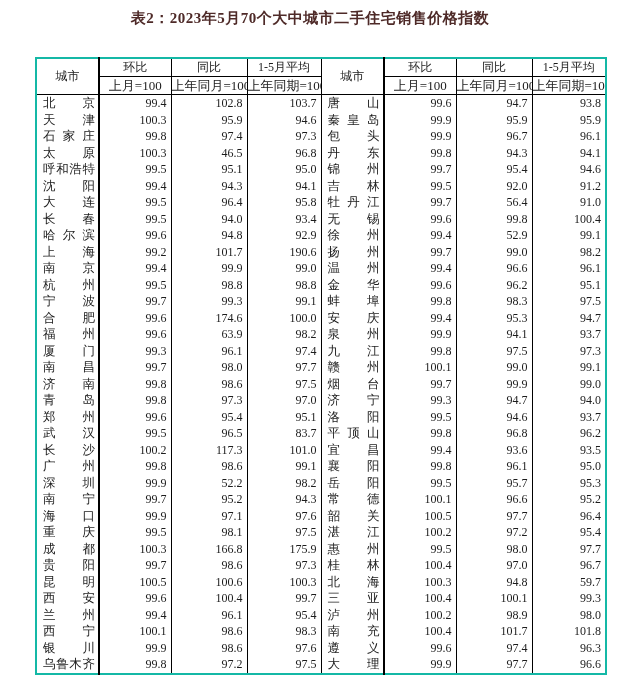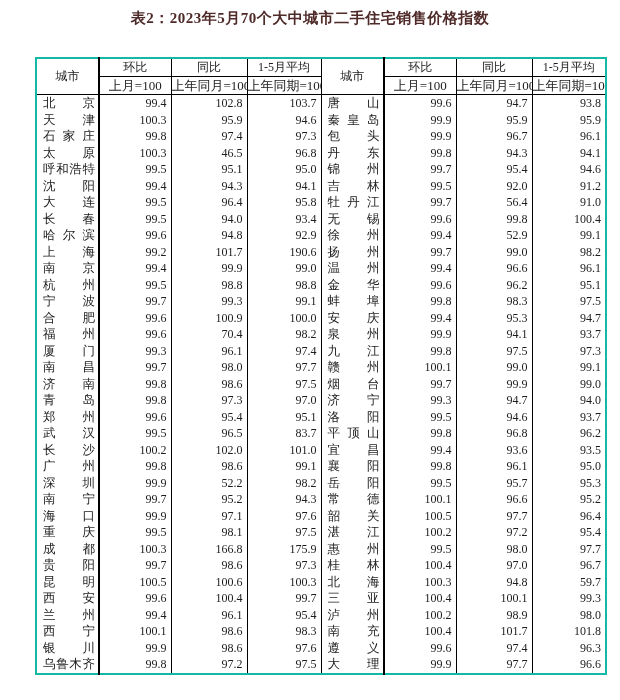--- a/index.html
+++ b/index.html
@@ -317,37 +317,37 @@
           <td class="num bl-thick">99.8</td>
           <td class="num bl-thin">98.3</td>
           <td class="num bl-thin">97.5</td>
         </tr>
         <tr>
           <td class="city"><span class="city-inner">
               <span>合</span>
               <span>肥</span>
             </span></td>
           <td class="num bl-thick">99.6</td>
-          <td class="num bl-thin">100.9</td>
+          <td class="num bl-thin">174.6</td>
           <td class="num bl-thin">100.0</td>
           <td class="city bl-thin"><span class="city-inner">
               <span>安</span>
               <span>庆</span>
             </span></td>
           <td class="num bl-thick">99.4</td>
           <td class="num bl-thin">95.3</td>
           <td class="num bl-thin">94.7</td>
         </tr>
         <tr>
           <td class="city"><span class="city-inner">
               <span>福</span>
               <span>州</span>
             </span></td>
           <td class="num bl-thick">99.6</td>
-          <td class="num bl-thin">70.4</td>
+          <td class="num bl-thin">63.9</td>
           <td class="num bl-thin">98.2</td>
           <td class="city bl-thin"><span class="city-inner">
               <span>泉</span>
               <span>州</span>
             </span></td>
           <td class="num bl-thick">99.9</td>
           <td class="num bl-thin">94.1</td>
           <td class="num bl-thin">93.7</td>
         </tr>
         <tr>
@@ -446,21 +446,21 @@
           <td class="num bl-thick">99.8</td>
           <td class="num bl-thin">96.8</td>
           <td class="num bl-thin">96.2</td>
         </tr>
         <tr>
           <td class="city"><span class="city-inner">
               <span>长</span>
               <span>沙</span>
             </span></td>
           <td class="num bl-thick">100.2</td>
-          <td class="num bl-thin">102.0</td>
+          <td class="num bl-thin">117.3</td>
           <td class="num bl-thin">101.0</td>
           <td class="city bl-thin"><span class="city-inner">
               <span>宜</span>
               <span>昌</span>
             </span></td>
           <td class="num bl-thick">99.4</td>
           <td class="num bl-thin">93.6</td>
           <td class="num bl-thin">93.5</td>
         </tr>
         <tr>

